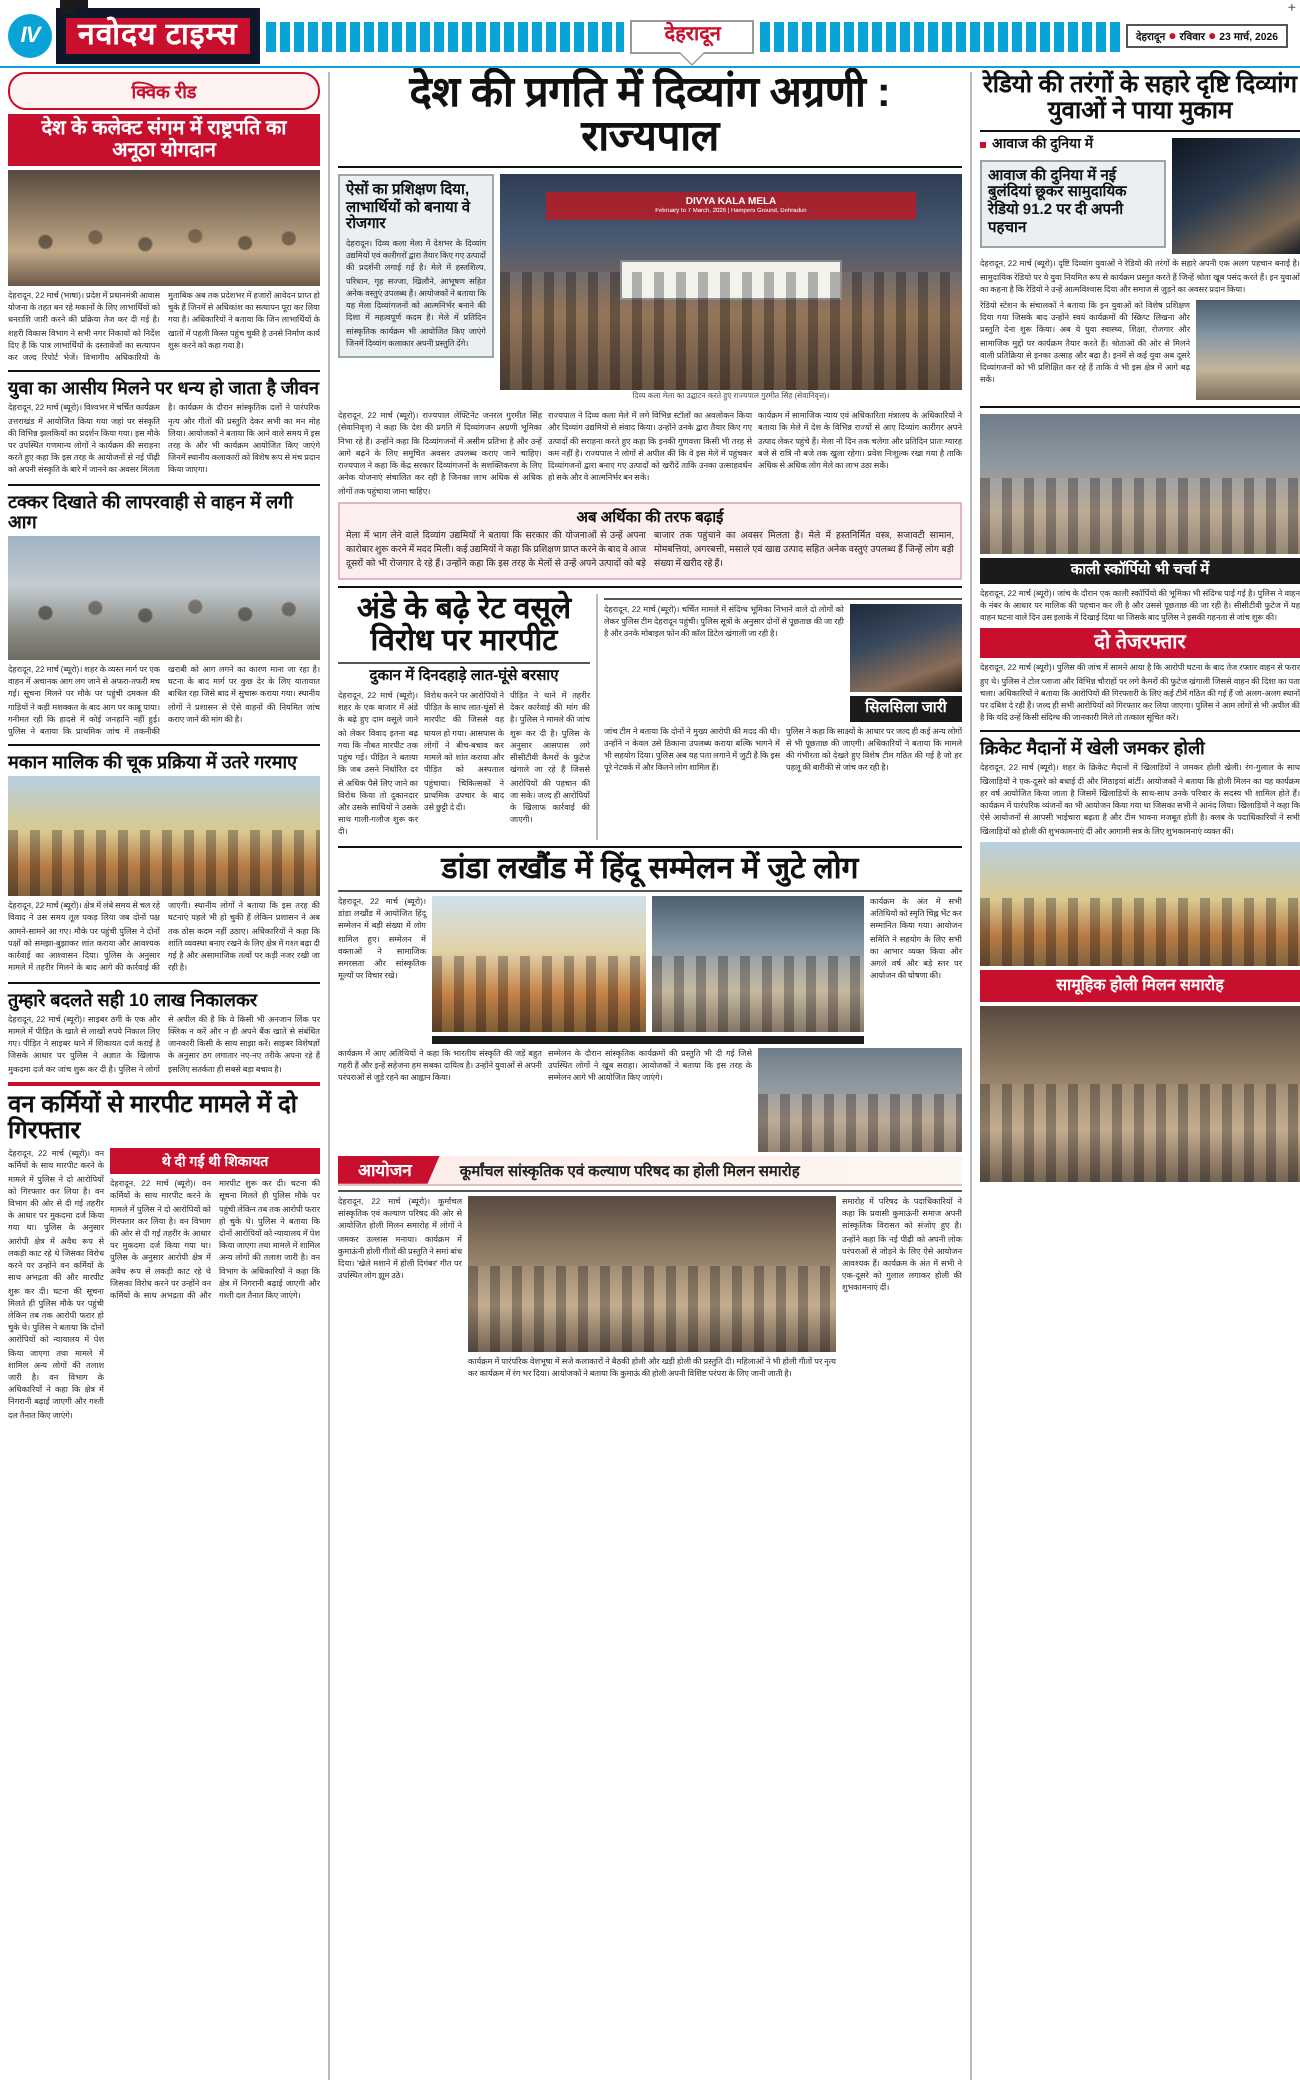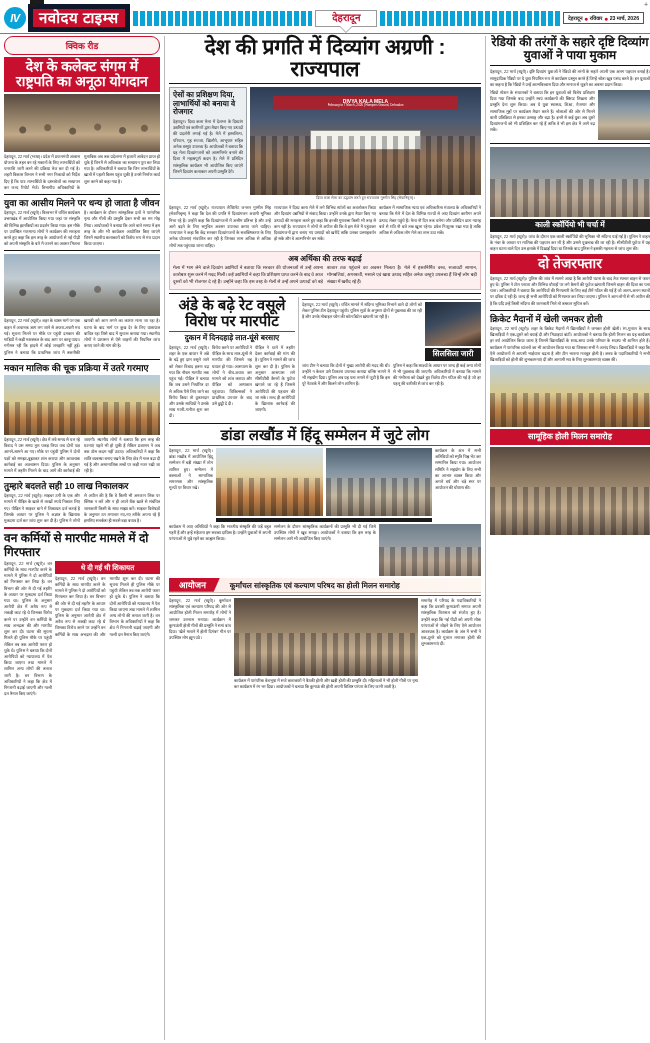--- a/index.html
+++ b/index.html
@@ -130,21 +130,21 @@
     font-size: 3.8px; color: #444; line-height: 1.35; text-align: center;
     padding: 1px 2px;
   }
   .rule-blk { border-top: 1.6px solid #111; margin: 3px 0; }
   .rule-thin { border-top: 1px solid #555; margin: 2px 0; }
   .rule-red { border-top: 2px solid #c8102e; margin: 3px 0; }
 
   
   .band-red {
     background: #c8102e; color: #fff; font-weight: bold;
-    font-size: 14px; padding: 2px 5px; text-align: center; line-height: 1.1;
+    font-size: 10px; padding: 2px 5px; text-align: center; line-height: 1.1;
   }
   .band-pill {
     border: 1px solid #c8102e; border-radius: 9px;
     background: #fdf2f2; padding: 2px 8px;
     font-size: 9px; font-weight: bold; color: #111;
   }
   .band-pill .accent { color: #c8102e; }
   .band-dark {
     background: #1b1b1b; color: #fff; font-weight: bold;
     font-size: 7.5px; padding: 2px 4px; line-height: 1.15;
@@ -281,20 +281,21 @@
           <div class="ph-dots"></div>
       </div>
 
       <div class="body-txt two-col mb3">देहरादून, 22 मार्च (भाषा)। प्रदेश में प्रधानमंत्री आवास योजना के तहत बन रहे मकानों के लिए लाभार्थियों को धनराशि जारी करने की प्रक्रिया तेज कर दी गई है। शहरी विकास विभाग ने सभी नगर निकायों को निर्देश दिए हैं कि पात्र लाभार्थियों के दस्तावेजों का सत्यापन कर जल्द रिपोर्ट भेजें। विभागीय अधिकारियों के मुताबिक अब तक प्रदेशभर में हजारों आवेदन प्राप्त हो चुके हैं जिनमें से अधिकांश का सत्यापन पूरा कर लिया गया है। अधिकारियों ने बताया कि जिन लाभार्थियों के खातों में पहली किस्त पहुंच चुकी है उनसे निर्माण कार्य शुरू करने को कहा गया है।</div>
 
       <div class="rule-blk"></div>
       <div class="hd-sm mb2">युवा का आसीय मिलने पर धन्य हो जाता है जीवन</div>
       <div class="body-txt two-col mb3">देहरादून, 22 मार्च (ब्यूरो)। विश्वभर में चर्चित कार्यक्रम उत्तराखंड में आयोजित किया गया जहां पर संस्कृति की विभिन्न झलकियों का प्रदर्शन किया गया। इस मौके पर उपस्थित गणमान्य लोगों ने कार्यक्रम की सराहना करते हुए कहा कि इस तरह के आयोजनों से नई पीढ़ी को अपनी संस्कृति के बारे में जानने का अवसर मिलता है। कार्यक्रम के दौरान सांस्कृतिक दलों ने पारंपरिक नृत्य और गीतों की प्रस्तुति देकर सभी का मन मोह लिया। आयोजकों ने बताया कि आने वाले समय में इस तरह के और भी कार्यक्रम आयोजित किए जाएंगे जिनमें स्थानीय कलाकारों को विशेष रूप से मंच प्रदान किया जाएगा।</div>
 
       <div class="rule-blk"></div>
+      <div class="hd-sm mb2">टक्कर दिखाते की लापरवाही से वाहन में लगी आग</div>
       <div class="photo mb2" style="height:62px">
         <div class="ph-inner ph-street"></div>
           <div class="ph-dots"></div>
       </div>
       <div class="body-txt two-col mb3">देहरादून, 22 मार्च (ब्यूरो)। शहर के व्यस्त मार्ग पर एक वाहन में अचानक आग लग जाने से अफरा-तफरी मच गई। सूचना मिलने पर मौके पर पहुंची दमकल की गाड़ियों ने कड़ी मशक्कत के बाद आग पर काबू पाया। गनीमत रही कि हादसे में कोई जनहानि नहीं हुई। पुलिस ने बताया कि प्राथमिक जांच में तकनीकी खराबी को आग लगने का कारण माना जा रहा है। घटना के बाद मार्ग पर कुछ देर के लिए यातायात बाधित रहा जिसे बाद में सुचारू कराया गया। स्थानीय लोगों ने प्रशासन से ऐसे वाहनों की नियमित जांच कराए जाने की मांग की है।</div>
 
       <div class="rule-blk"></div>
       <div class="hd-sm mb2">मकान मालिक की चूक प्रक्रिया में उतरे गरमाए</div>
       <div class="photo mb2" style="height:60px">
         <div class="ph-inner ph-rally"></div>
@@ -448,20 +449,31 @@
       </div>
     </div>
 
     <div class="vsep"></div>
 
     <div class="col-right">
 
       <div class="hd-md center mb2">रेडियो की तरंगों के सहारे दृष्टि दिव्यांग युवाओं ने पाया मुकाम</div>
       <div class="rule-blk"></div>
 
+      <div class="flexrow mb2">
+        <div style="flex:1">
+          <div class="bullet-hd mb2">आवाज की दुनिया में</div>
+          <div class="box-grey">
+            <div class="hd-xs mb2">आवाज की दुनिया में नई बुलंदियां छूकर सामुदायिक रेडियो 91.2 पर दी अपनी पहचान</div>
+          </div>
+        </div>
+        <div class="photo" style="width:64px;flex:0 0 64px;height:58px">
+          <div class="ph-inner ph-radio"></div>
+        </div>
+      </div>
 
       <div class="body-txt mb2">देहरादून, 22 मार्च (ब्यूरो)। दृष्टि दिव्यांग युवाओं ने रेडियो की तरंगों के सहारे अपनी एक अलग पहचान बनाई है। सामुदायिक रेडियो पर ये युवा नियमित रूप से कार्यक्रम प्रस्तुत करते हैं जिन्हें श्रोता खूब पसंद करते हैं। इन युवाओं का कहना है कि रेडियो ने उन्हें आत्मविश्वास दिया और समाज से जुड़ने का अवसर प्रदान किया।</div>
 
       <div class="flexrow mb2">
         <div class="body-txt" style="flex:1">रेडियो स्टेशन के संचालकों ने बताया कि इन युवाओं को विशेष प्रशिक्षण दिया गया जिसके बाद उन्होंने स्वयं कार्यक्रमों की स्क्रिप्ट लिखना और प्रस्तुति देना शुरू किया। अब ये युवा स्वास्थ्य, शिक्षा, रोजगार और सामाजिक मुद्दों पर कार्यक्रम तैयार करते हैं। श्रोताओं की ओर से मिलने वाली प्रतिक्रिया से इनका उत्साह और बढ़ा है। इनमें से कई युवा अब दूसरे दिव्यांगजनों को भी प्रशिक्षित कर रहे हैं ताकि वे भी इस क्षेत्र में आगे बढ़ सकें।</div>
         <div style="flex:0 0 52px">
           <div class="photo" style="height:50px">
             <div class="ph-inner ph-group"></div>
           </div>
         </div>

